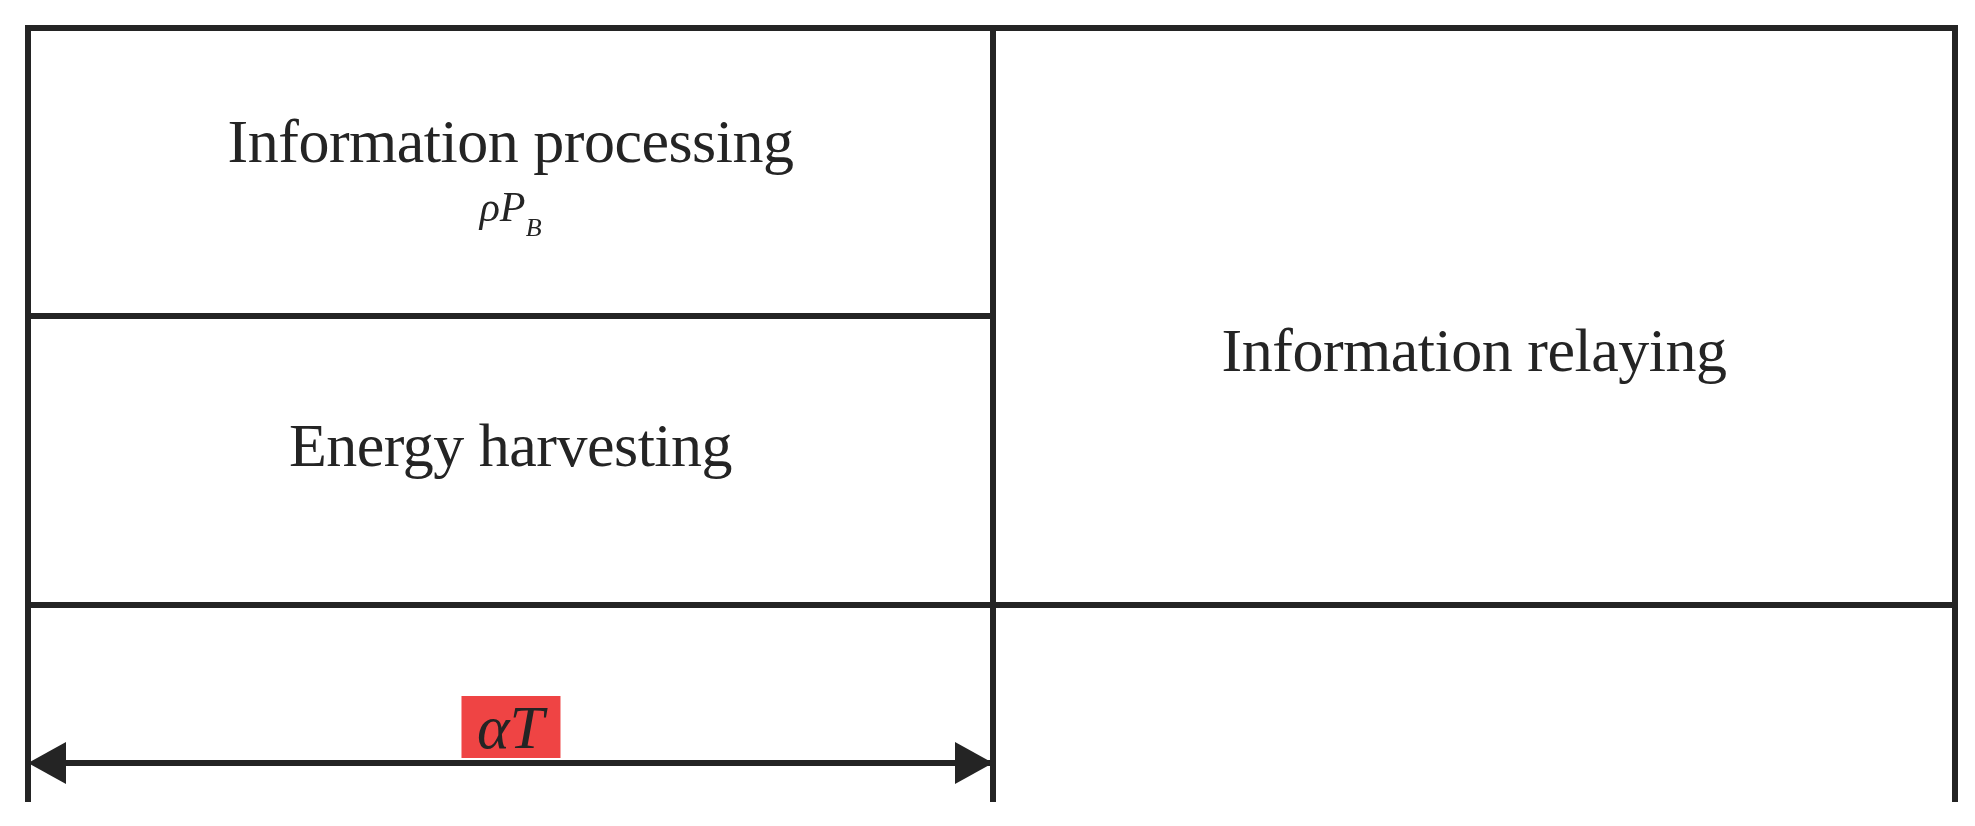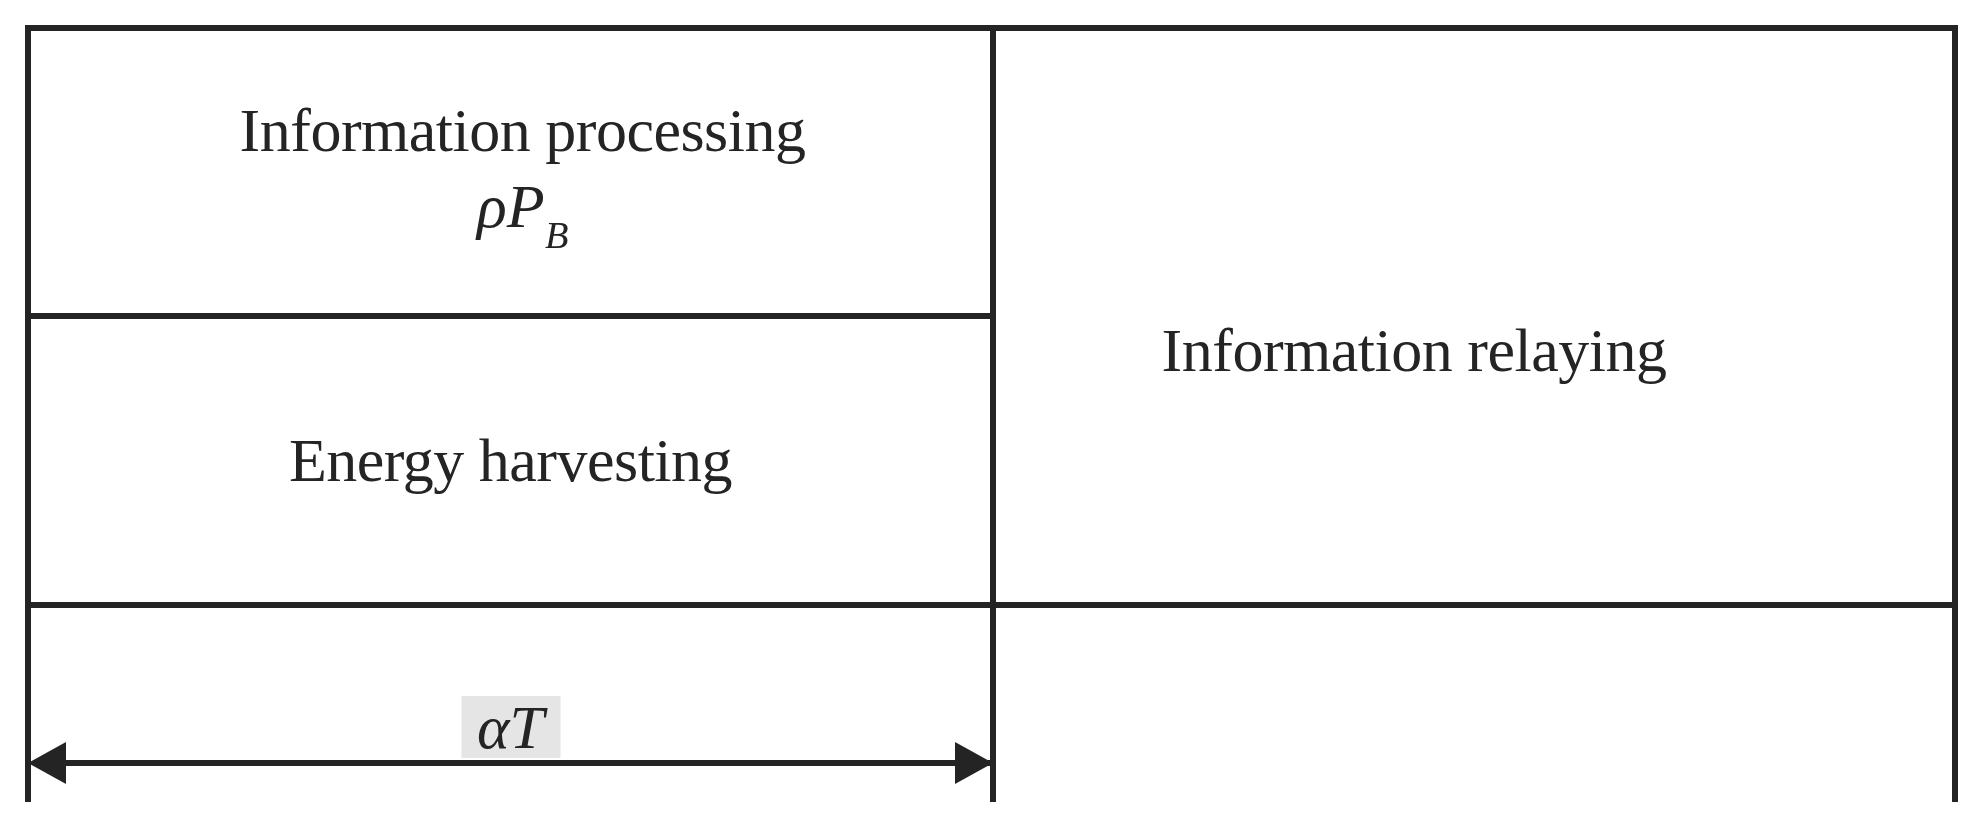--- a/index.html
+++ b/index.html
@@ -19,30 +19,30 @@
   #border-left     {left:25px; top:25px;  width:6px;   height:777px;}
   #border-right    {left:1952px;top:25px; width:6px;   height:777px;}
   #divider-mid-left{left:25px; top:313px; width:971px; height:6px;}
   #divider-bottom  {left:25px; top:602px; width:1933px;height:6px;}
   #divider-vertical{left:990px;top:25px;  width:6px;   height:777px;}
 
   
   .cell{position:absolute;display:flex;flex-direction:column;
         align-items:center;justify-content:center;text-align:center;}
 
-  #cell-info-processing{left:31px; top:31px;  width:959px; height:282px;margin-left:12px;}
-  #cell-energy-harvest {left:31px; top:319px; width:959px; height:283px;}
-  #cell-info-relaying  {left:936px;top:31px;  width:956px; height:640px;}
+  #cell-info-processing{left:31px; top:31px;  width:959px; height:282px;}
+  #cell-energy-harvest {left:31px; top:304px; width:959px; height:283px;}
+  #cell-info-relaying  {left:996px;top:31px;  width:956px; height:640px;}
 
   .cell-title{
     font-size:62px;line-height:1.05;letter-spacing:-0.5px;
     white-space:nowrap;
   }
   .cell-formula{
-    font-size:62px;line-height:1.0;margin-top:12px;white-space:nowrap;
+    font-size:42px;line-height:1.0;margin-top:12px;white-space:nowrap;
   }
   .mi{font-style:italic;font-family:"Liberation Serif","DejaVu Serif",serif;}
   .mn{font-style:normal;}
   .sub{font-size:0.62em;font-style:italic;vertical-align:sub;
        position:relative;top:.22em;left:.01em;}
   .paren{
     display:inline-block;transform:scaleY(1.55);
     font-style:normal;font-weight:400;
   }
   .op{font-style:normal;padding:0 .09em;}
@@ -50,21 +50,21 @@
   
   #dim-row{position:absolute;left:25px;top:608px;width:1933px;height:218px;}
 
   .dim-group{position:absolute;top:0;height:218px;}
   #dim-alpha   {left:0px;   width:971px;}
   #dim-one-minus-alpha{left:971px;width:962px;}
 
   .dim-line{position:absolute;top:152px;height:6px;background:#242424;}
   .dim-label{
     position:absolute;top:88px;left:50%;transform:translateX(-50%);
-    font-size:62px;line-height:1;white-space:nowrap;background:#e5e5e5;
+    font-size:62px;line-height:1;white-space:nowrap;background:#ef4444;
     padding:0 16px;
   }
   .arrowhead{position:absolute;top:134px;width:0;height:0;
              border-top:21px solid transparent;border-bottom:21px solid transparent;}
   .arrow-left  {border-right:38px solid #242424;}
   .arrow-right {border-left:38px solid #242424;}
 
   
   .tick{position:absolute;background:#242424;width:6px;}
 </style>

